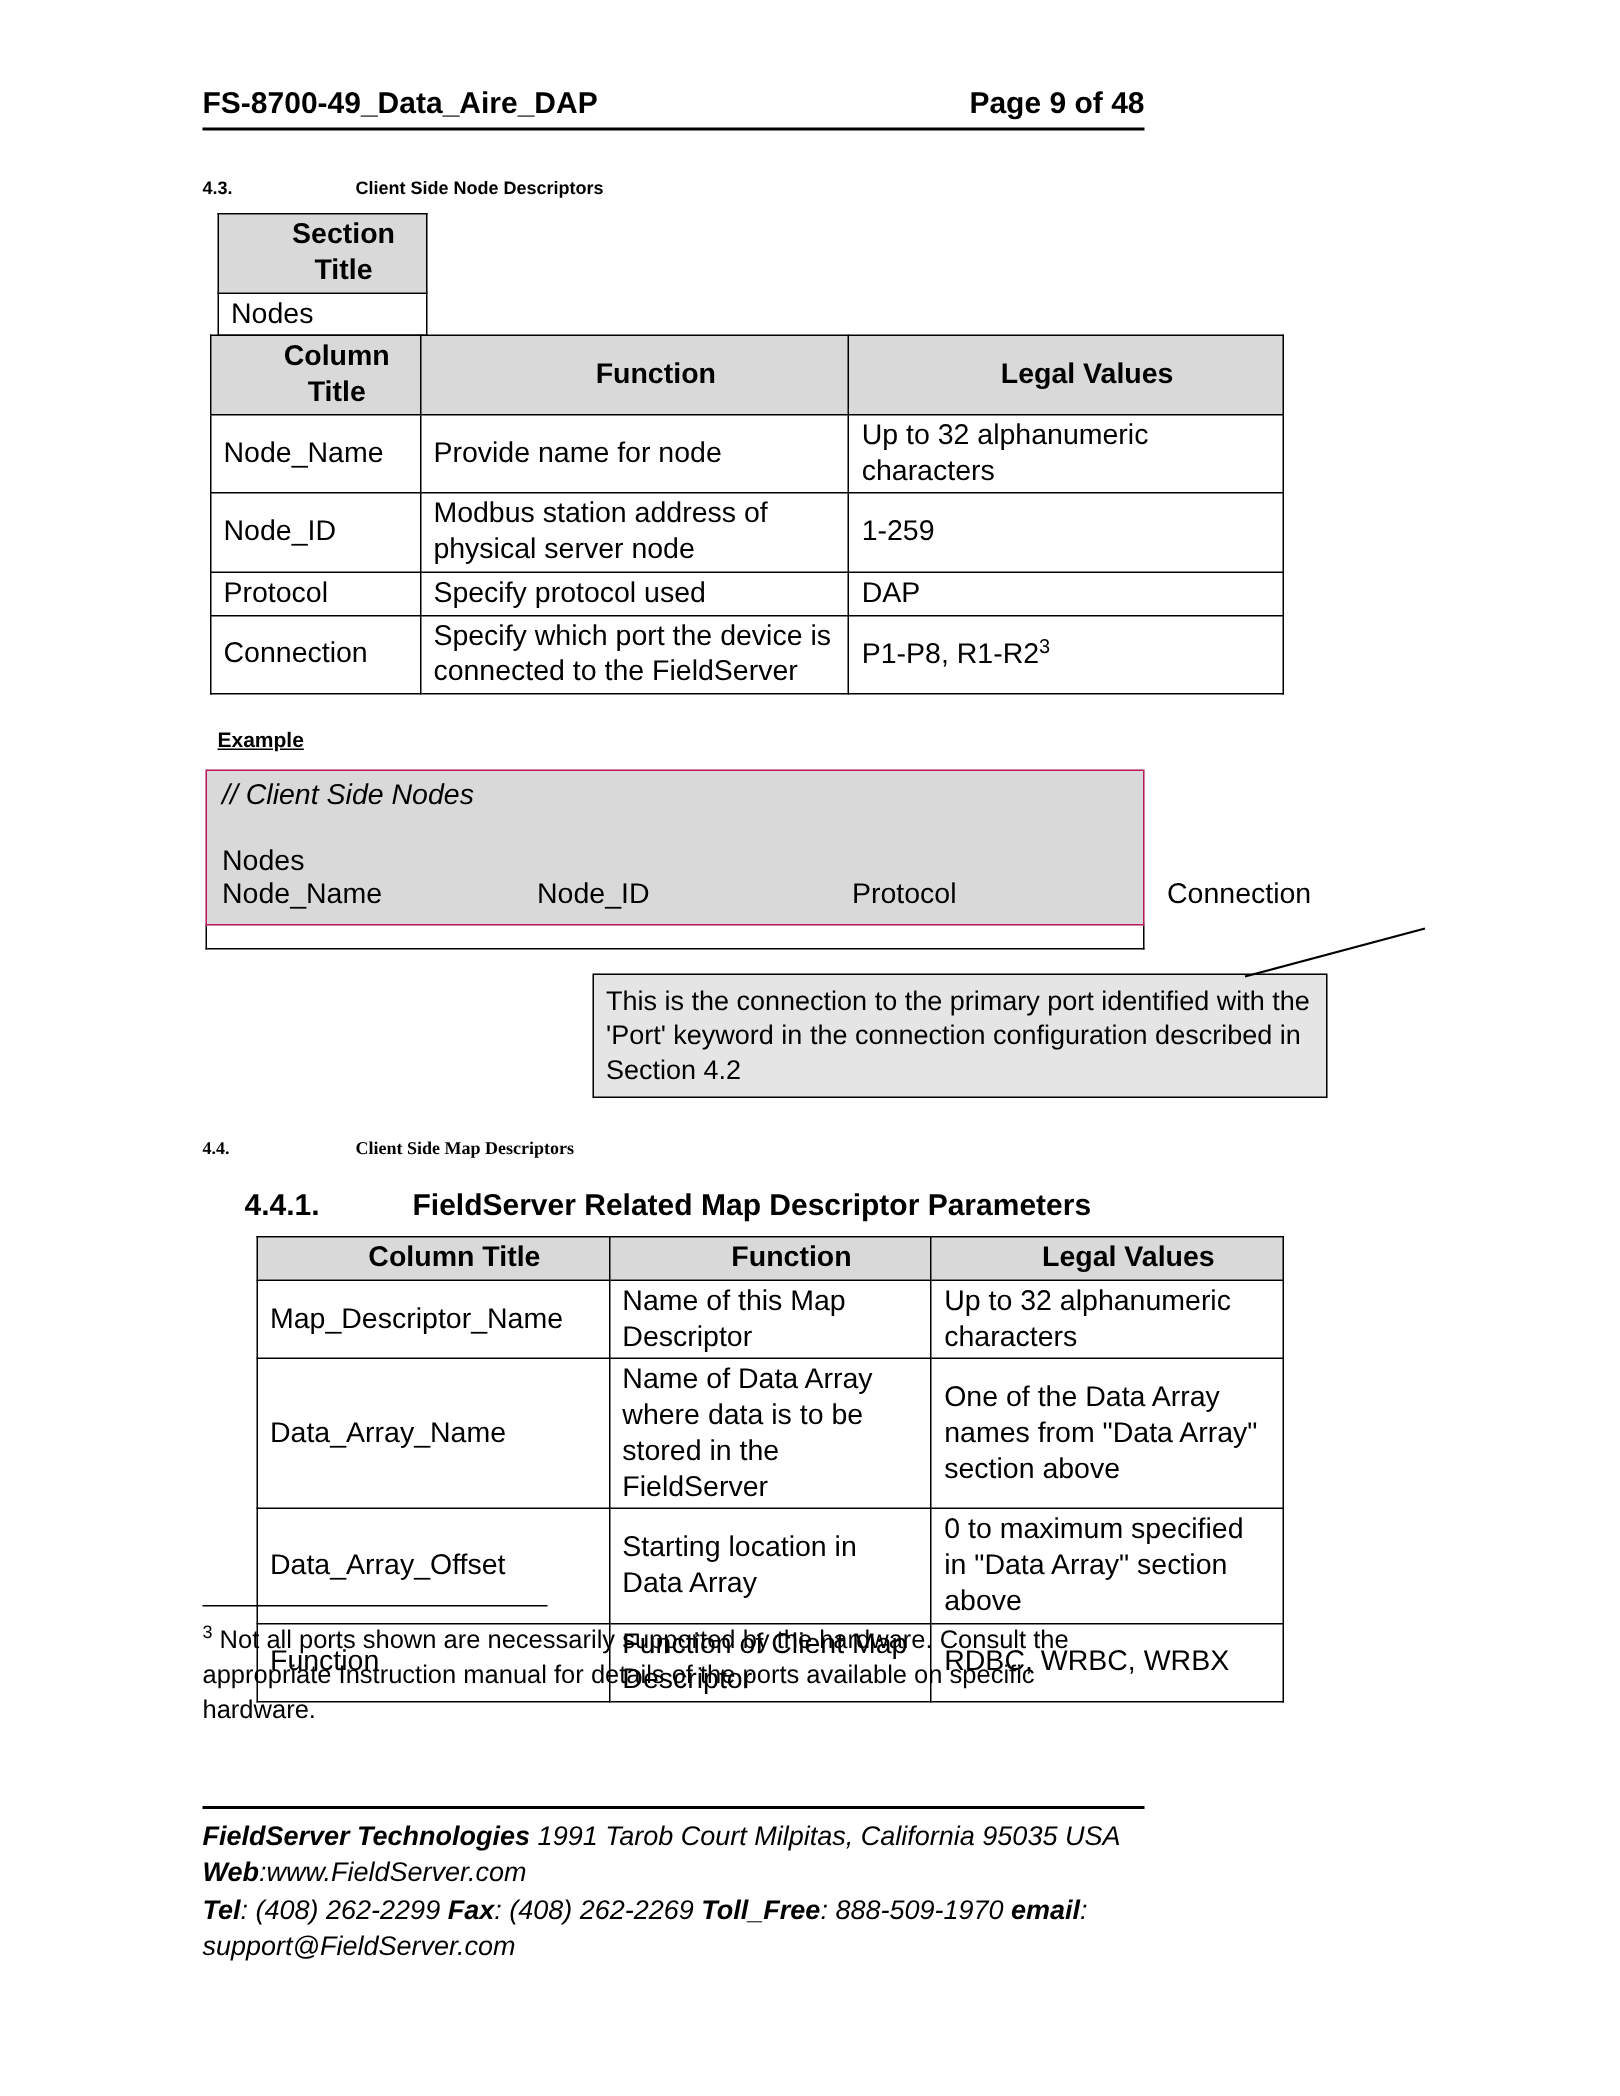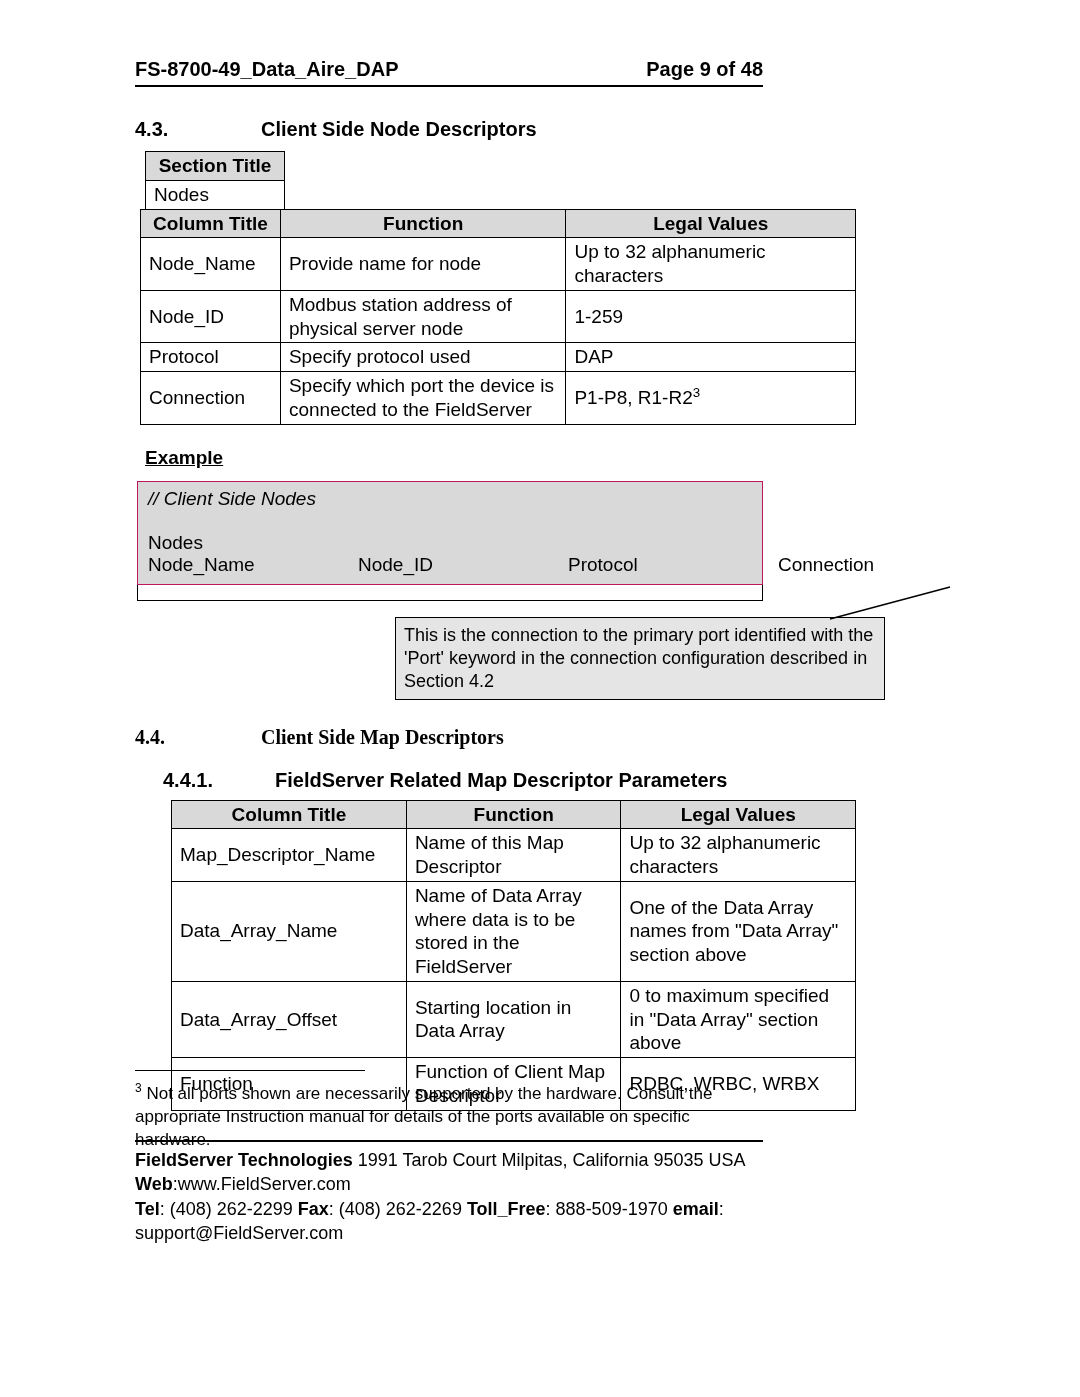--- a/index.html
+++ b/index.html
@@ -24,24 +24,24 @@
     padding-bottom: 4px;
     font-weight: bold;
     font-size: 20px;
   }
   .content {
     position: absolute;
     left: 135px; right: 125px; top: 112px;
   }
   .sec-heading {
     font-weight: bold;
-    font-size: 20px;
+    font-size: 12px;
     margin: 6px 0 10px 0;
     display: flex;
-    gap: 66px;
+    gap: 42px;
   }
   .sec-num { min-width: 60px; }
   .sub-heading {
     font-weight: bold;
     font-size: 20px;
     margin: 20px 0 8px 28px;
     display: flex;
     gap: 46px;
   }
   table.desc {
@@ -53,27 +53,28 @@
     padding: 2px 8px;
     text-align: left;
     vertical-align: middle;
     font-size: 19px;
     line-height: 1.25;
   }
   table.desc th {
     background: #d9d9d9;
     font-weight: bold;
     text-align: center;
+    padding-left: 36px;
   }
   .section-title-th { text-align: center !important; }
   .narrow-table { margin-left: 5px; width: 140px; }
   .example-label {
     font-weight: bold;
     text-decoration: underline;
-    font-size: 19px;
+    font-size: 14px;
     margin: 22px 0 12px 10px;
   }
   .example-box {
     position: relative;
     border: 1px solid #be185d;
     background: #d9d9d9;
     padding: 6px 10px 8px 10px;
     margin-left: 2px;
   }
   .example-columns {
@@ -118,25 +119,26 @@
   }
   .footnote {
     position: absolute;
     left: 135px; right: 125px; top: 1080px;
     font-size: 17px;
     line-height: 1.35;
   }
   .footnote sup { font-size: 12px; }
   .footer-line {
     position: absolute;
-    left: 135px; right: 125px; top: 1140px;
+    left: 135px; right: 125px; top: 1204px;
     border-top: 2px solid #000;
     padding-top: 6px;
     font-size: 18px;
     line-height: 1.35;
+    font-style: italic;
   }
   sup { font-size: 0.7em; }
   .t2-wrap { margin-left: 36px; width: 685px; }
 </style>
 </head>
 <body>
 
 <div class="page">
 
   <div class="header-line">

